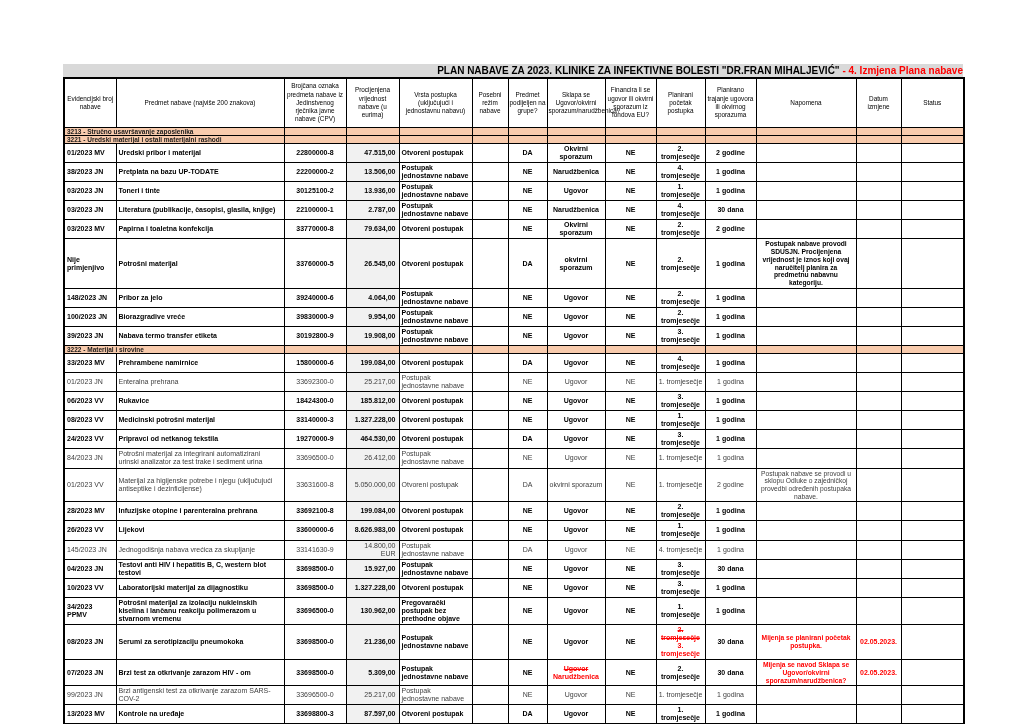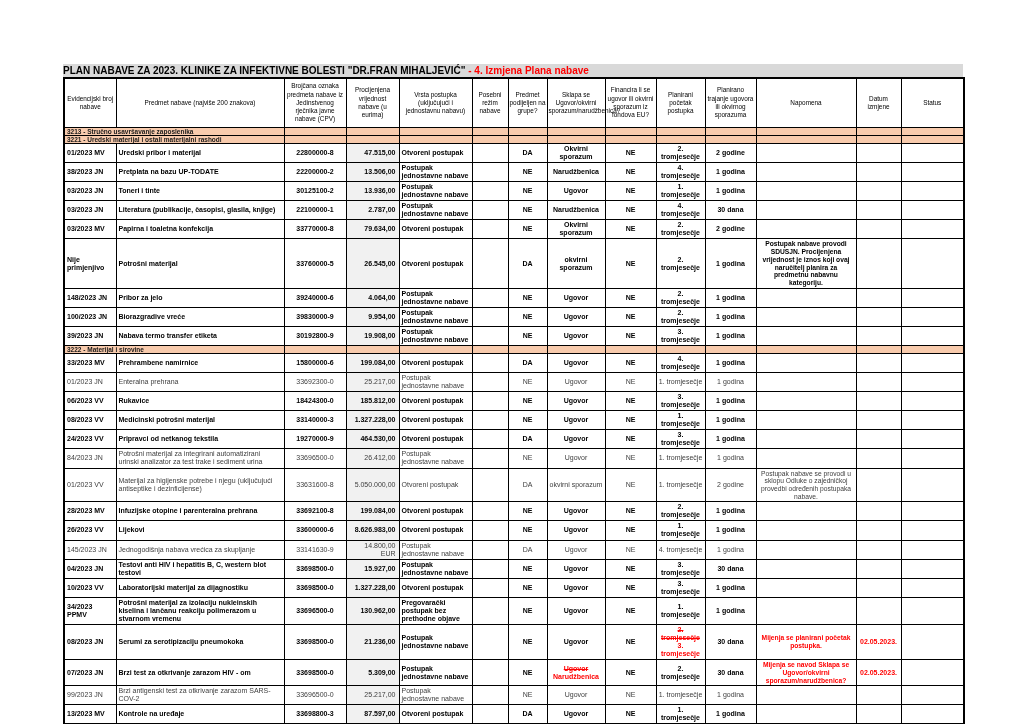--- a/index.html
+++ b/index.html
@@ -1,18 +1,18 @@
 <!DOCTYPE html>
 <html><head>
 <meta charset="utf-8">
 <style>
   html,body{margin:0;padding:0;background:#fff;}
   body{width:1024px;height:724px;position:relative;font-family:"Liberation Sans",sans-serif;overflow:hidden;}
   .sheet{position:absolute;left:63px;top:64px;width:900px;}
-  .title-bar{background:#d9d9d9;text-align:left;font-size:10px;font-weight:bold;height:13px;line-height:13px;white-space:nowrap;color:#000;}
+  .title-bar{background:#d9d9d9;text-align:right;font-size:10px;font-weight:bold;height:13px;line-height:13px;white-space:nowrap;color:#000;}
   .title-bar .hl{color:#ff0000;}
   table{border-collapse:collapse;width:900px;table-layout:fixed;border:2px solid #000;}
   th{border:1px solid #000;font-weight:normal;font-size:6.4px;line-height:1.3;text-align:center;vertical-align:middle;padding:1px;height:46px;color:#000;background:#fff;}
   td{border:1px solid #000;font-size:7px;line-height:1.15;vertical-align:middle;padding:1px 2px;height:13px;overflow:hidden;color:#000;}
   tr.bold td{font-weight:bold;}
   tr.reg td{color:#3d3d3d;}
   tr.section td{background:#f8cbad;height:7px;font-size:6.5px;line-height:7px;padding:0 2px;font-weight:bold;color:#1a1a1a;}
   .c-id{text-align:left;}
   .c-predmet{text-align:left;}
   .c-cpv{text-align:center;}

